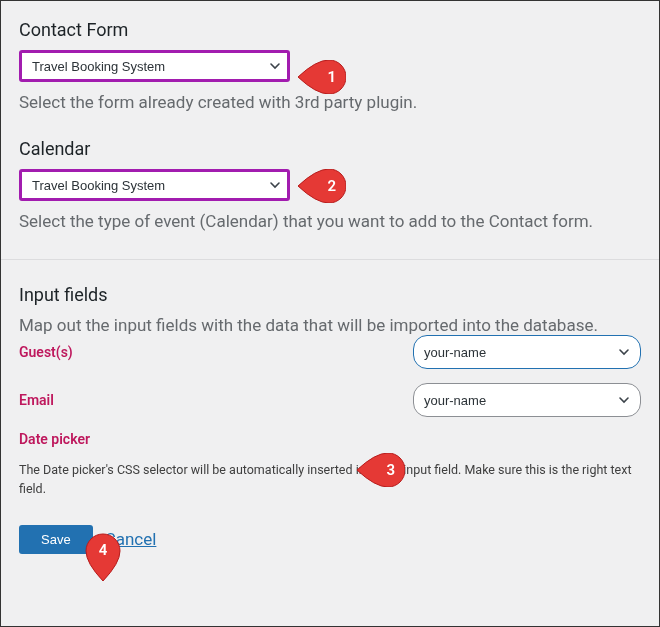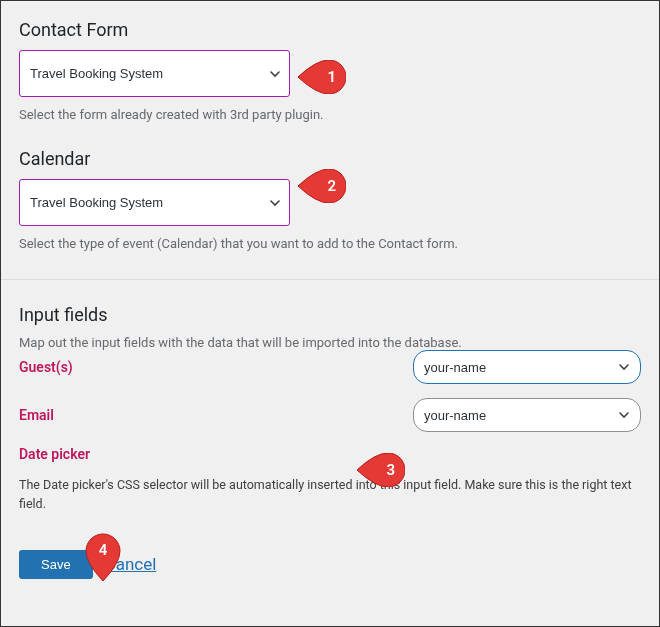--- a/index.html
+++ b/index.html
@@ -18,23 +18,23 @@
       padding: 8px 8px 0 8px;
     }
     .field-label {
       font-size: 18px;
       font-weight: 400;
       color: #1d2327;
       margin-bottom: 10px;
     }
     .dropdown {
       width: 271px;
-      height: 47px;
+      height: 32px;
       background: #fff;
-      border: 1px solid #a21caf;
+      border: 3px solid #a21caf;
       border-radius: 3px;
       font-size: 13px;
       padding: 0 28px 0 10px;
       color: #2c3338;
       appearance: none;
       cursor: pointer;
       position: relative;
     }
     .dropdown-wrap {
       position: relative;
@@ -42,21 +42,21 @@
     }
     .dropdown-wrap .chev {
       position: absolute;
       right: 8px;
       top: 50%;
       transform: translateY(-50%);
       pointer-events: none;
     }
     .chev svg { display: block; }
     .helper {
-      font-size: 13px;
+      font-size: 17px;
       color: #666a6e;
       margin-top: 10px;
     }
     .section-divider {
       border-top: 1px solid #dcdcde;
       margin: 28px -18px 0 -18px;
     }
     .input-fields-block {
       padding-top: 24px;
     }
@@ -99,21 +99,21 @@
     }
     .footnote {
       font-size: 12.5px;
       color: #404040;
       margin-top: 14px;
       line-height: 1.5;
     }
     .actions {
       display: flex;
       align-items: center;
-      margin-top: 36px;
+      margin-top: 26px;
       gap: 12px;
     }
     .btn-save {
       background: #2271b1;
       color: #fff;
       border: none;
       font-size: 13px;
       padding: 7px 22px;
       border-radius: 3px;
       cursor: pointer;

